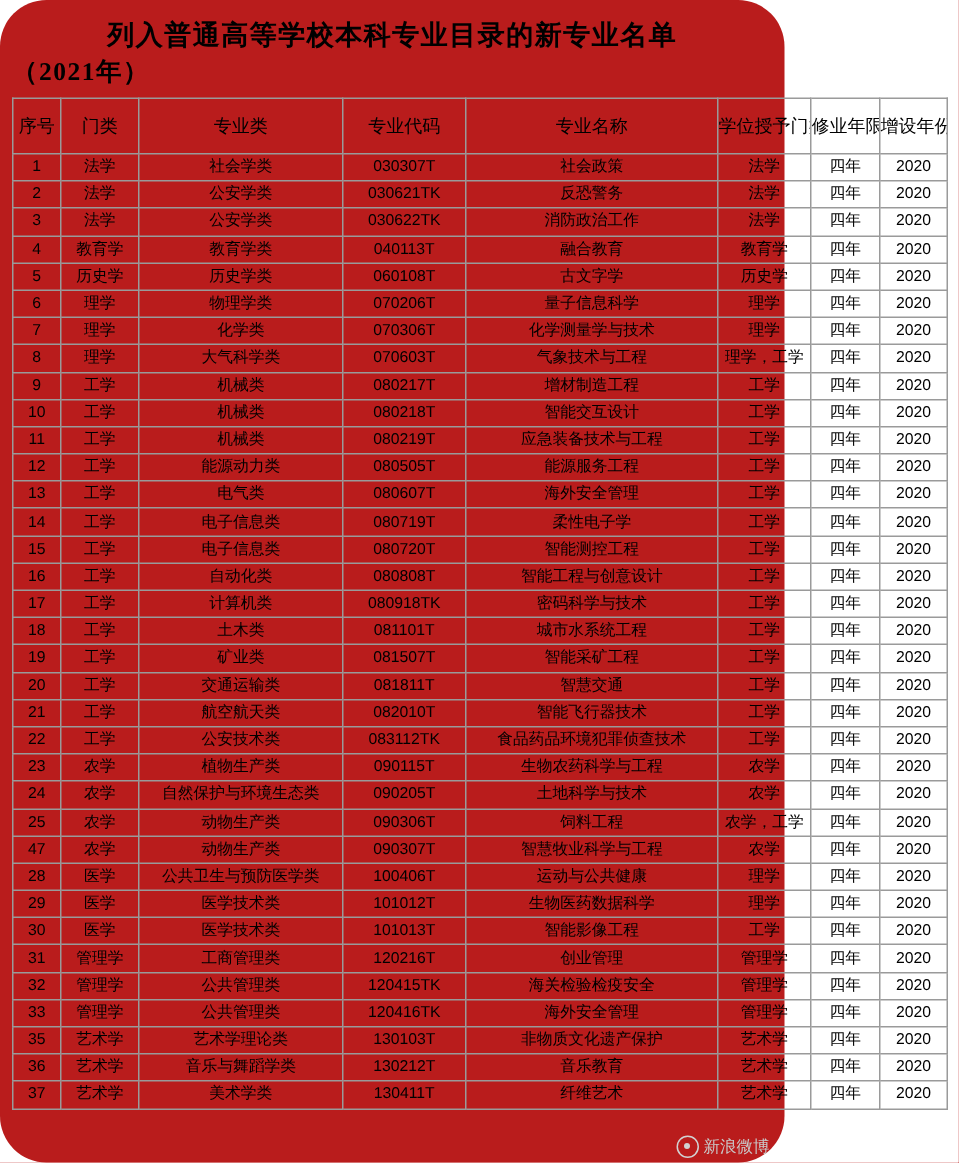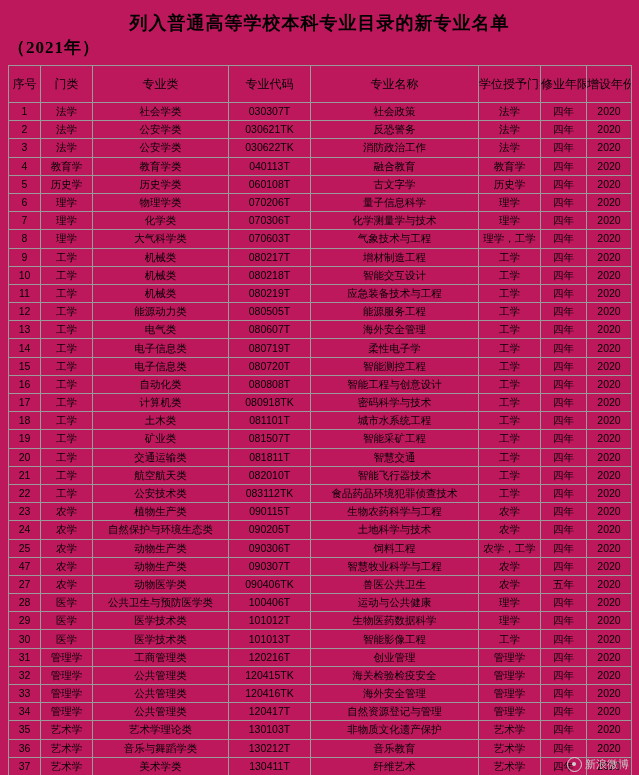--- a/index.html
+++ b/index.html
@@ -9,25 +9,26 @@
   }
   body {
     width: 639px;
     height: 775px;
     font-family: "Liberation Sans", sans-serif;
     color: #000000;
     overflow: hidden;
   }
   .page {
     position: relative;
-    width: 639px;
+    width: 523px;
     height: 775px;
     box-sizing: border-box;
     padding: 6px 8px 0 8px;
-    background: #be185d;
+    background: #b91c1c;
+    border-radius: 31px;
   }
   .doc-title {
     text-align: center;
     font-family: "Liberation Serif", serif;
     font-size: 18px;
     font-weight: bold;
     letter-spacing: 1px;
     line-height: 26px;
     margin: 4px 0 0 0;
   }
@@ -393,30 +394,20 @@
           <td>47</td>
           <td>农学</td>
           <td>动物生产类</td>
           <td class="code-cell">090307T</td>
           <td>智慧牧业科学与工程</td>
           <td>农学</td>
           <td>四年</td>
           <td>2020</td>
         </tr>
         <tr>
-          <td>27</td>
-          <td>农学</td>
-          <td>动物医学类</td>
-          <td class="code-cell">090406TK</td>
-          <td>兽医公共卫生</td>
-          <td>农学</td>
-          <td>五年</td>
-          <td>2020</td>
-        </tr>
-        <tr>
           <td>28</td>
           <td>医学</td>
           <td>公共卫生与预防医学类</td>
           <td class="code-cell">100406T</td>
           <td>运动与公共健康</td>
           <td>理学</td>
           <td>四年</td>
           <td>2020</td>
         </tr>
         <tr>
@@ -458,30 +449,20 @@
           <td>管理学</td>
           <td>四年</td>
           <td>2020</td>
         </tr>
         <tr>
           <td>33</td>
           <td>管理学</td>
           <td>公共管理类</td>
           <td class="code-cell">120416TK</td>
           <td>海外安全管理</td>
-          <td>管理学</td>
-          <td>四年</td>
-          <td>2020</td>
-        </tr>
-        <tr>
-          <td>34</td>
-          <td>管理学</td>
-          <td>公共管理类</td>
-          <td class="code-cell">120417T</td>
-          <td>自然资源登记与管理</td>
           <td>管理学</td>
           <td>四年</td>
           <td>2020</td>
         </tr>
         <tr>
           <td>35</td>
           <td>艺术学</td>
           <td>艺术学理论类</td>
           <td class="code-cell">130103T</td>
           <td>非物质文化遗产保护</td>

